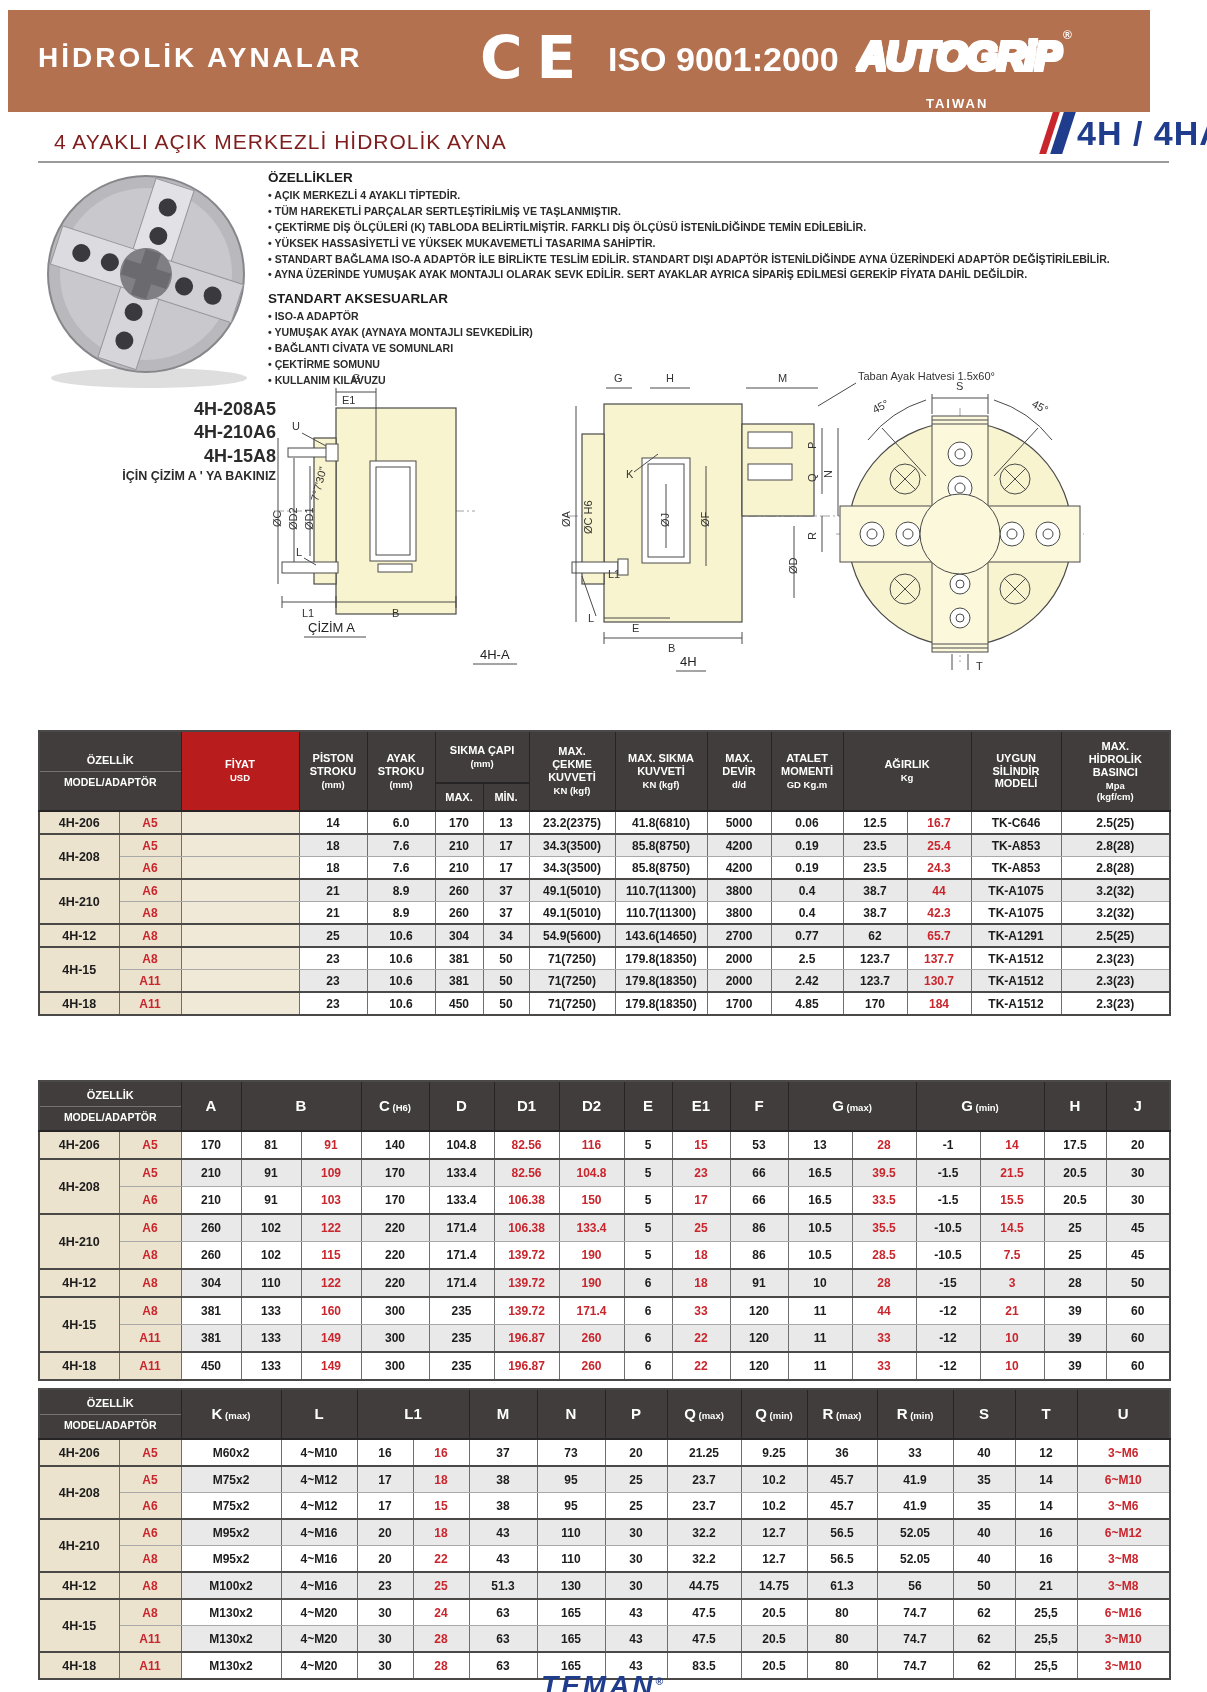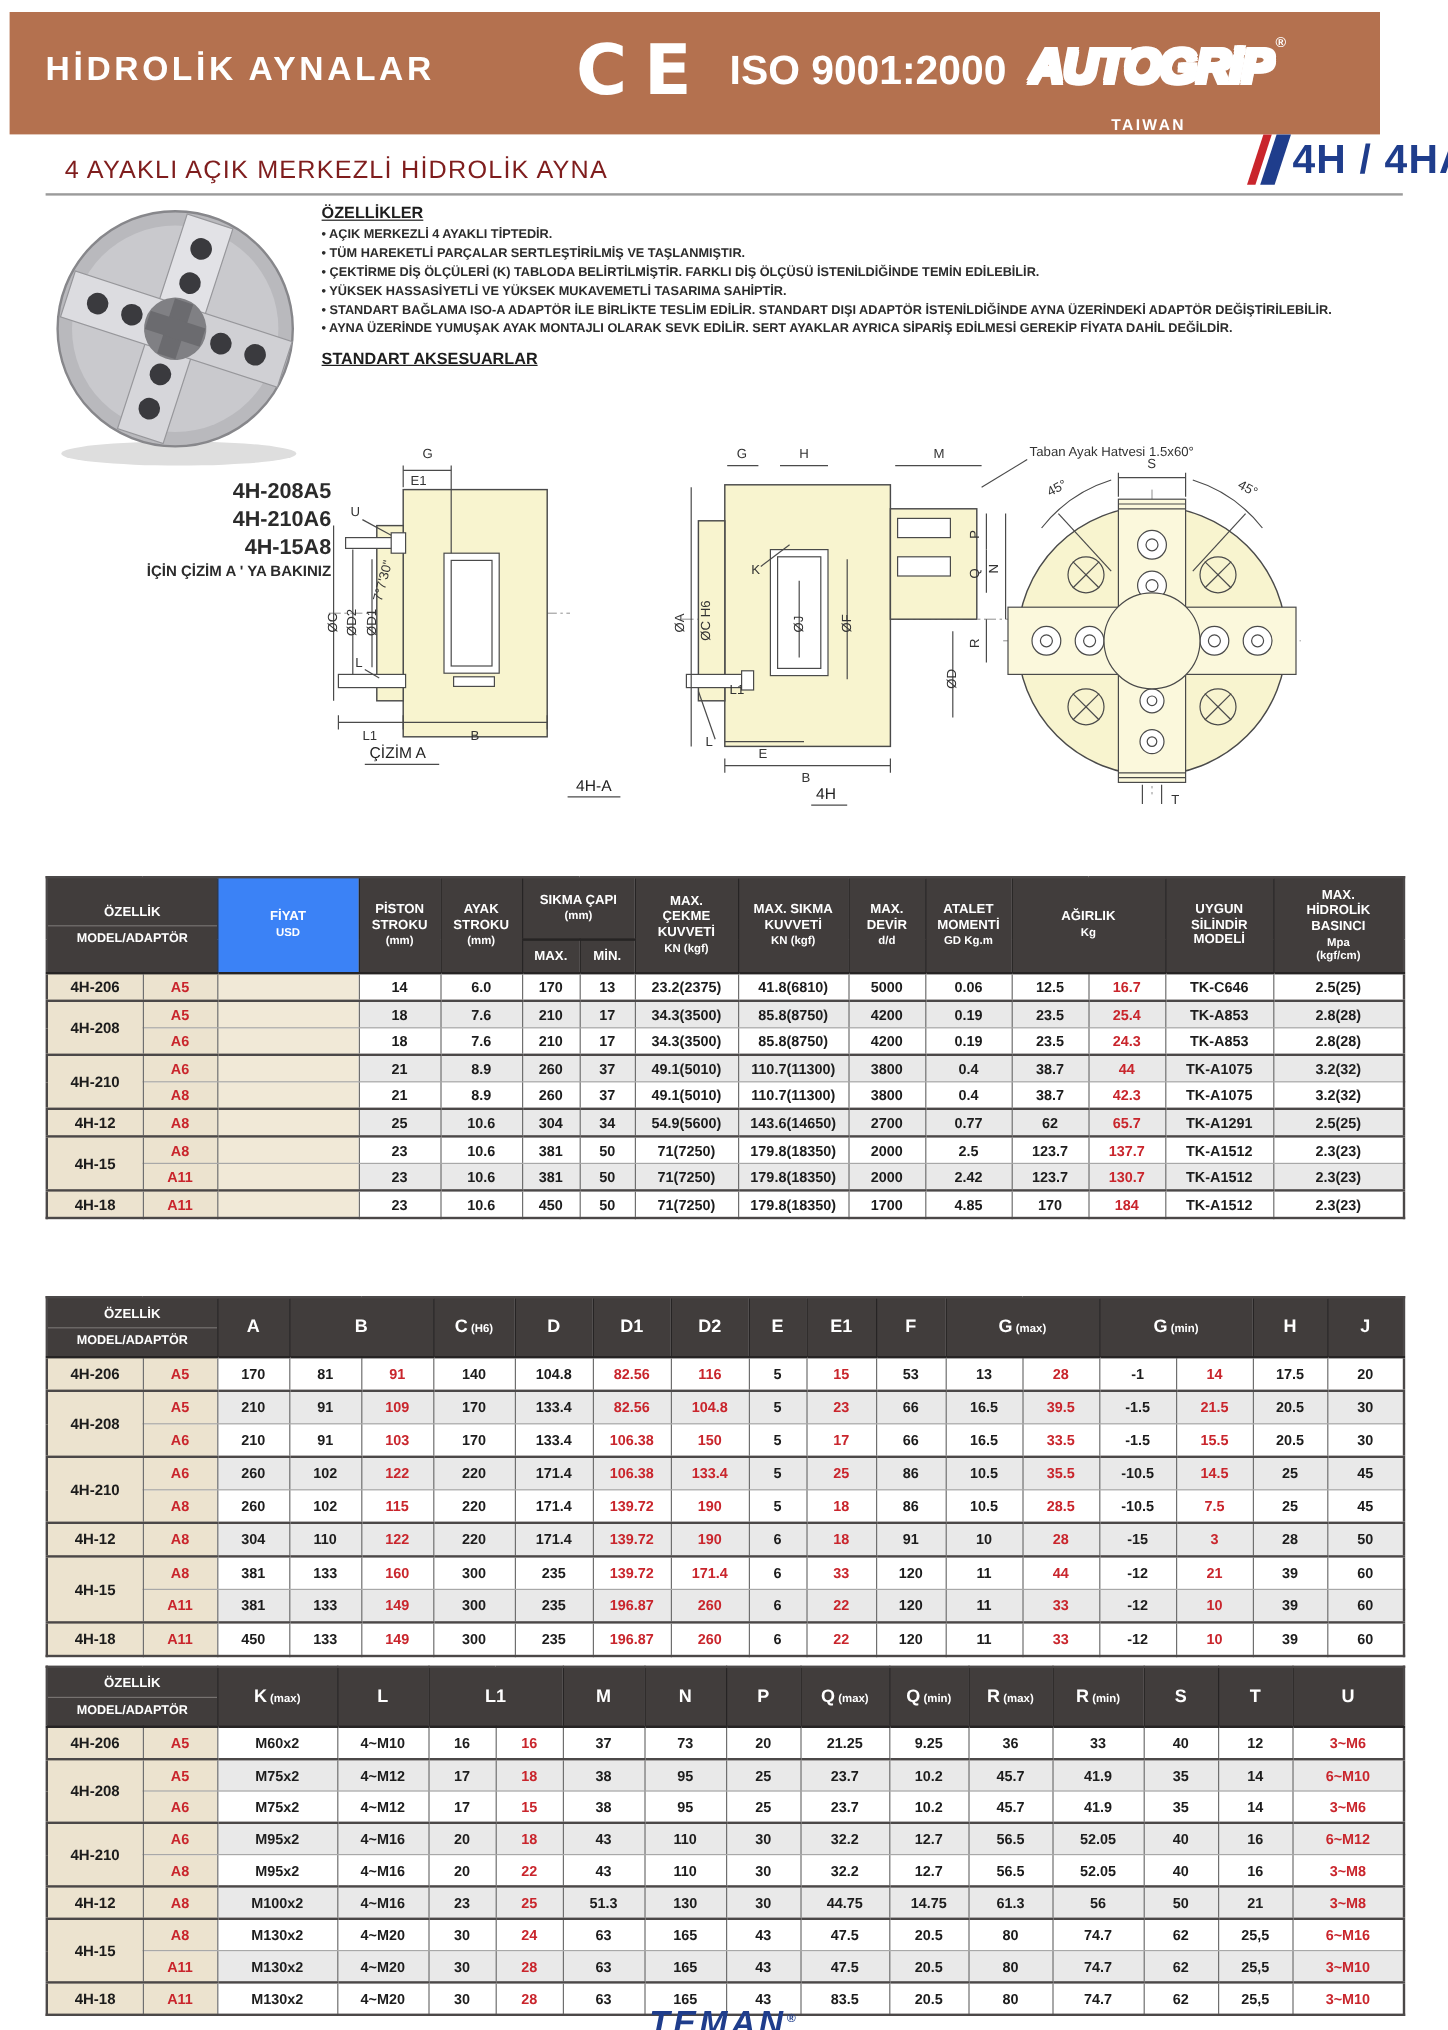--- a/index.html
+++ b/index.html
@@ -20,21 +20,21 @@
   .page-subtitle{position:absolute;left:54px;top:130px;font-size:21px;font-weight:normal;color:#7f1d1d;letter-spacing:1px;white-space:nowrap;}
   .rule{position:absolute;left:38px;top:161px;width:1131px;height:2px;background:#9b9b9b;}
   .badge{position:absolute;left:1046px;top:112px;display:flex;align-items:center;}
   .slash{display:flex;margin-right:8px;transform:skewX(-18deg);}
   .bar-red{width:7px;height:42px;background:#c9252c;margin-right:4px;}
   .bar-blue{width:12px;height:42px;background:#1f3d8c;}
   .badge-text{font-size:34px;font-weight:bold;color:#1f3d8c;letter-spacing:1px;white-space:nowrap;}
 
   
   .info{position:absolute;left:268px;top:170px;width:932px;}
-  .info-heading{font-size:13.5px;font-weight:bold;color:#1d1d1d;margin-bottom:3px;text-decoration:underline;}
+  .info-heading{font-size:13.5px;font-weight:bold;color:#1d1d1d;margin-bottom:3px;}
   .li{font-size:10.6px;font-weight:bold;color:#2b2b2b;line-height:1.5;white-space:nowrap;}
   .li::before{content:"• ";}
   .acc-gap{margin-top:8px;}
 
   
   .photo{position:absolute;left:34px;top:166px;}
   .modelref{position:absolute;left:36px;top:398px;width:240px;text-align:right;}
   .mr{font-size:18px;font-weight:bold;color:#2b2b2b;line-height:1.3;}
   .note{font-size:12.5px;font-weight:bold;color:#2b2b2b;margin-top:1px;white-space:nowrap;}
 
@@ -51,21 +51,21 @@
   
   .tblhost{position:absolute;left:38px;}
   .h1{top:730px;} .h2{top:1080px;} .h3{top:1388px;}
   table.spec{border-collapse:collapse;table-layout:fixed;width:1131px;border:2px solid #4b4848;}
   .spec th{background:#413d3c;color:#fff;border:1px solid #262424;vertical-align:middle;text-align:center;
            padding:2px 1px;font-weight:bold;font-size:11px;line-height:1.18;}
   .spec th .ht{white-space:pre-line;}
   .spec th.single{font-size:15px;}
   .spec th .hi{font-size:9.5px;}
   .spec th .hs{font-size:9.5px;margin-top:1px;white-space:pre-line;}
-  .spec th.brown{background:#3b82f6;}
+  .spec th.brown{background:#b91c1c;}
   .spec th.corner{padding:0;}
   .corner-top{border-bottom:1px solid #767270;padding:4px 2px;font-size:11px;}
   .corner-bottom{padding:4px 2px;font-size:10.5px;}
   .t1 thead tr:first-child th{height:46px;}
   .t1 thead tr:nth-child(2) th{height:22px;}
   .t2 thead th,.t3 thead th{height:44px;}
   .spec td{border-top:1px solid #a8a8a8;border-bottom:1px solid #a8a8a8;border-left:1px solid #6f6f6f;border-right:1px solid #6f6f6f;
            text-align:center;font-size:12px;font-weight:bold;color:#1c1c1c;background:#fff;height:21px;padding:0 2px;}
   .t2 td{height:26px;} .t3 td{height:25px;}
   .spec td.stripe{background:#e9e9e9;}
@@ -109,20 +109,27 @@
     <div class="info-heading">ÖZELLİKLER</div>
     <div>
         <div class="li">AÇIK MERKEZLİ 4 AYAKLI TİPTEDİR.</div>
         <div class="li">TÜM HAREKETLİ PARÇALAR SERTLEŞTİRİLMİŞ VE TAŞLANMIŞTIR.</div>
         <div class="li">ÇEKTİRME DİŞ ÖLÇÜLERİ (K) TABLODA BELİRTİLMİŞTİR. FARKLI DİŞ ÖLÇÜSÜ İSTENİLDİĞİNDE TEMİN EDİLEBİLİR.</div>
         <div class="li">YÜKSEK HASSASİYETLİ VE YÜKSEK MUKAVEMETLİ TASARIMA SAHİPTİR.</div>
         <div class="li">STANDART BAĞLAMA ISO-A ADAPTÖR İLE BİRLİKTE TESLİM EDİLİR. STANDART DIŞI ADAPTÖR İSTENİLDİĞİNDE AYNA ÜZERİNDEKİ ADAPTÖR DEĞİŞTİRİLEBİLİR.</div>
         <div class="li">AYNA ÜZERİNDE YUMUŞAK AYAK MONTAJLI OLARAK SEVK EDİLİR. SERT AYAKLAR AYRICA SİPARİŞ EDİLMESİ GEREKİP FİYATA DAHİL DEĞİLDİR.</div>
       </div>
     <div class="info-heading acc-gap">STANDART AKSESUARLAR</div>
+    <div>
+        <div class="li">ISO-A ADAPTÖR</div>
+        <div class="li">YUMUŞAK AYAK (AYNAYA MONTAJLI SEVKEDİLİR)</div>
+        <div class="li">BAĞLANTI CİVATA VE SOMUNLARI</div>
+        <div class="li">ÇEKTİRME SOMUNU</div>
+        <div class="li">KULLANIM KILAVUZU</div>
+      </div>
   </div>
 
   <svg class="photo" width="230" height="226" viewBox="0 0 230 226">
     <ellipse cx="115" cy="212" rx="98" ry="10" fill="#dedede"></ellipse>
     <circle cx="112" cy="108" r="98" fill="#b9b9bd" stroke="#87878b" stroke-width="2"></circle>
     <circle cx="112" cy="108" r="86" fill="#c9c9cd"></circle>
     <g transform="rotate(18 112 108)">
       <rect x="92" y="14" width="40" height="82" fill="#e2e2e6" stroke="#97979b"></rect>
       <circle cx="112" cy="38" r="9" fill="#3a3a3e"></circle>
         <circle cx="112" cy="68" r="9" fill="#3a3a3e"></circle>

